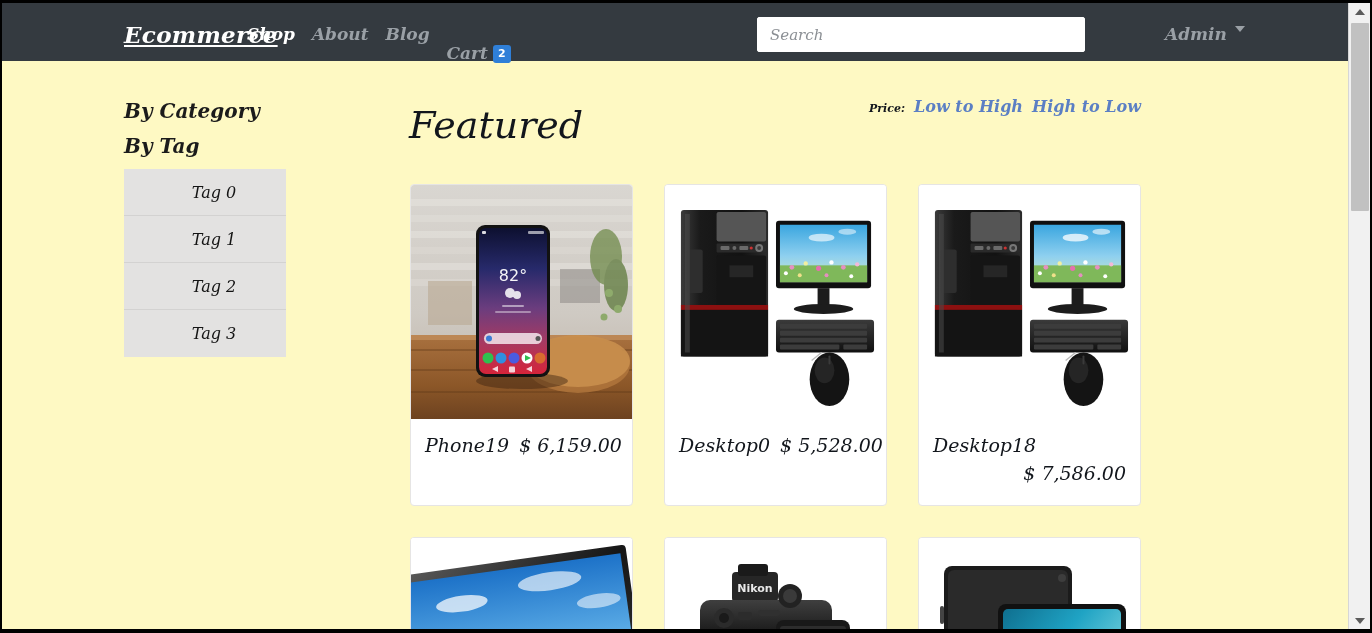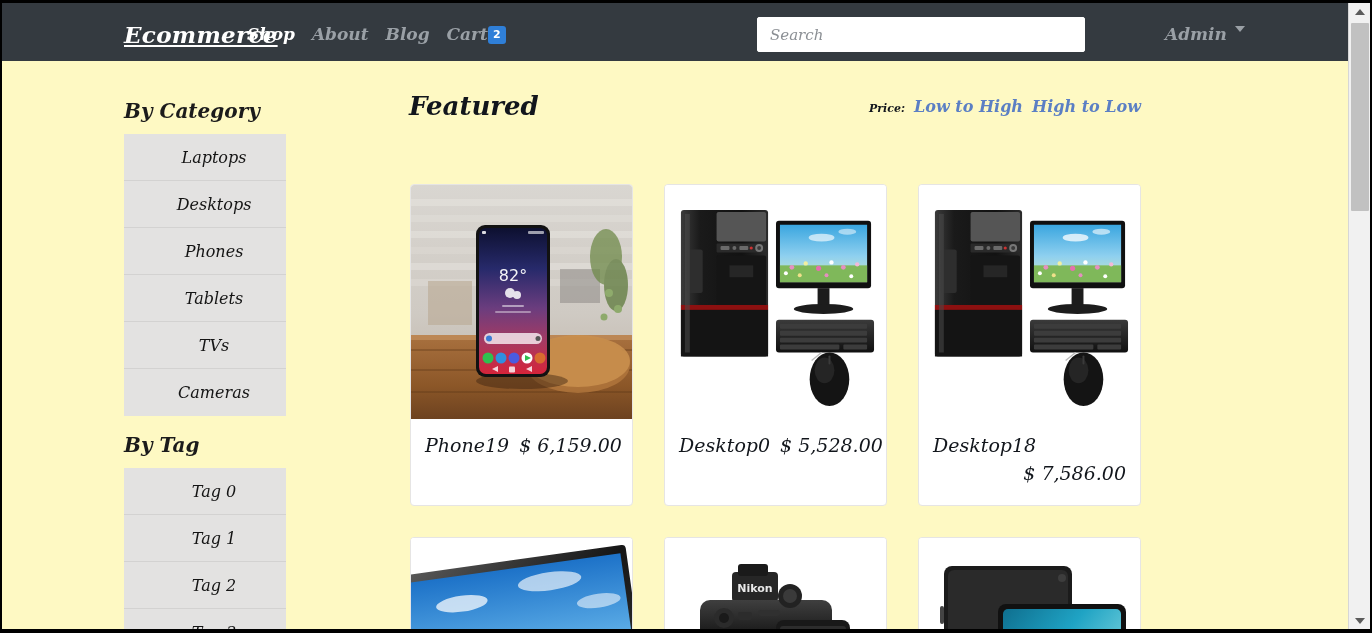--- a/index.html
+++ b/index.html
@@ -76,20 +76,22 @@
     font-weight: bold;
     color: #9aa0a6;
     text-decoration: none;
     white-space: nowrap;
   }
   .nav-link.active { color: #ffffff; }
 
   .cart-wrap {
     display: flex;
     align-items: center;
+    gap: 5px;
+    margin-top: 19px;
   }
 
   .cart-badge {
     display: inline-block;
     background: #2f7fd8;
     color: #ffffff;
     font-family: "DejaVu Sans", sans-serif;
     font-size: 11px;
     font-weight: bold;
     font-style: normal;
@@ -187,27 +189,27 @@
 
   
   #main {
     position: absolute;
     left: 407px;
     top: 80px;
     width: 732px;
   }
 
   #page-title {
-    font-size: 26px;
-    font-style: italic;
-    font-weight: bold;
+    font-size: 38px;
+    font-style: italic;
+    font-weight: normal;
     color: #12161c;
     position: absolute;
     left: 0;
-    top: 8px;
+    top: 20px;
     white-space: nowrap;
   }
 
   #sort-bar {
     position: absolute;
     right: 0;
     top: 14px;
     font-size: 16px;
     white-space: nowrap;
   }
@@ -339,28 +341,20 @@
 
       <div id="admin-menu">
         <span class="label">Admin</span>
         <span class="caret"></span>
       </div>
     </div>
 
     <div id="sidebar">
 
       <div class="side-heading">By Category</div>
-      <ul class="side-list">
-        <li class="side-item">Laptops</li>
-        <li class="side-item">Desktops</li>
-        <li class="side-item">Phones</li>
-        <li class="side-item">Tablets</li>
-        <li class="side-item">TVs</li>
-        <li class="side-item">Cameras</li>
-      </ul>
 
       <div class="side-heading">By Tag</div>
       <ul class="side-list">
         <li class="side-item">Tag 0</li>
         <li class="side-item">Tag 1</li>
         <li class="side-item">Tag 2</li>
         <li class="side-item">Tag 3</li>
       </ul>
     </div>
 

